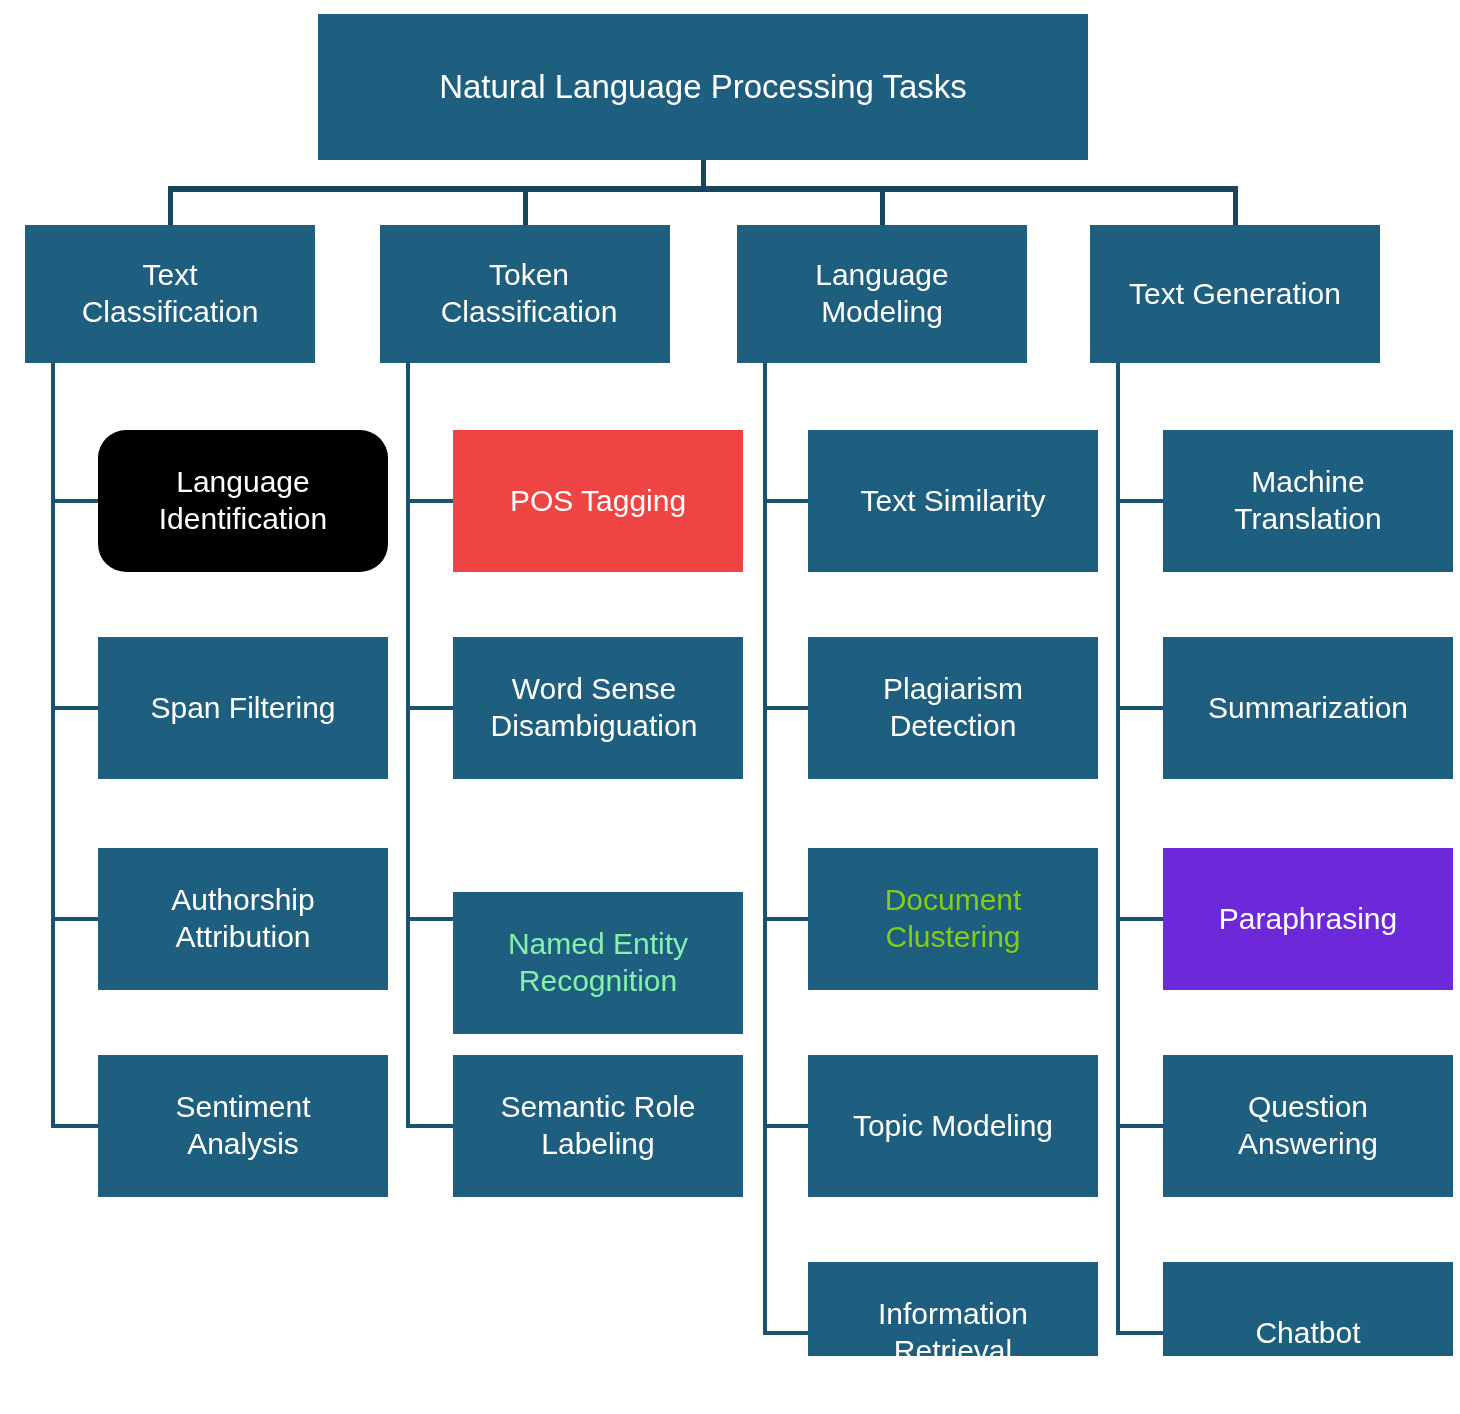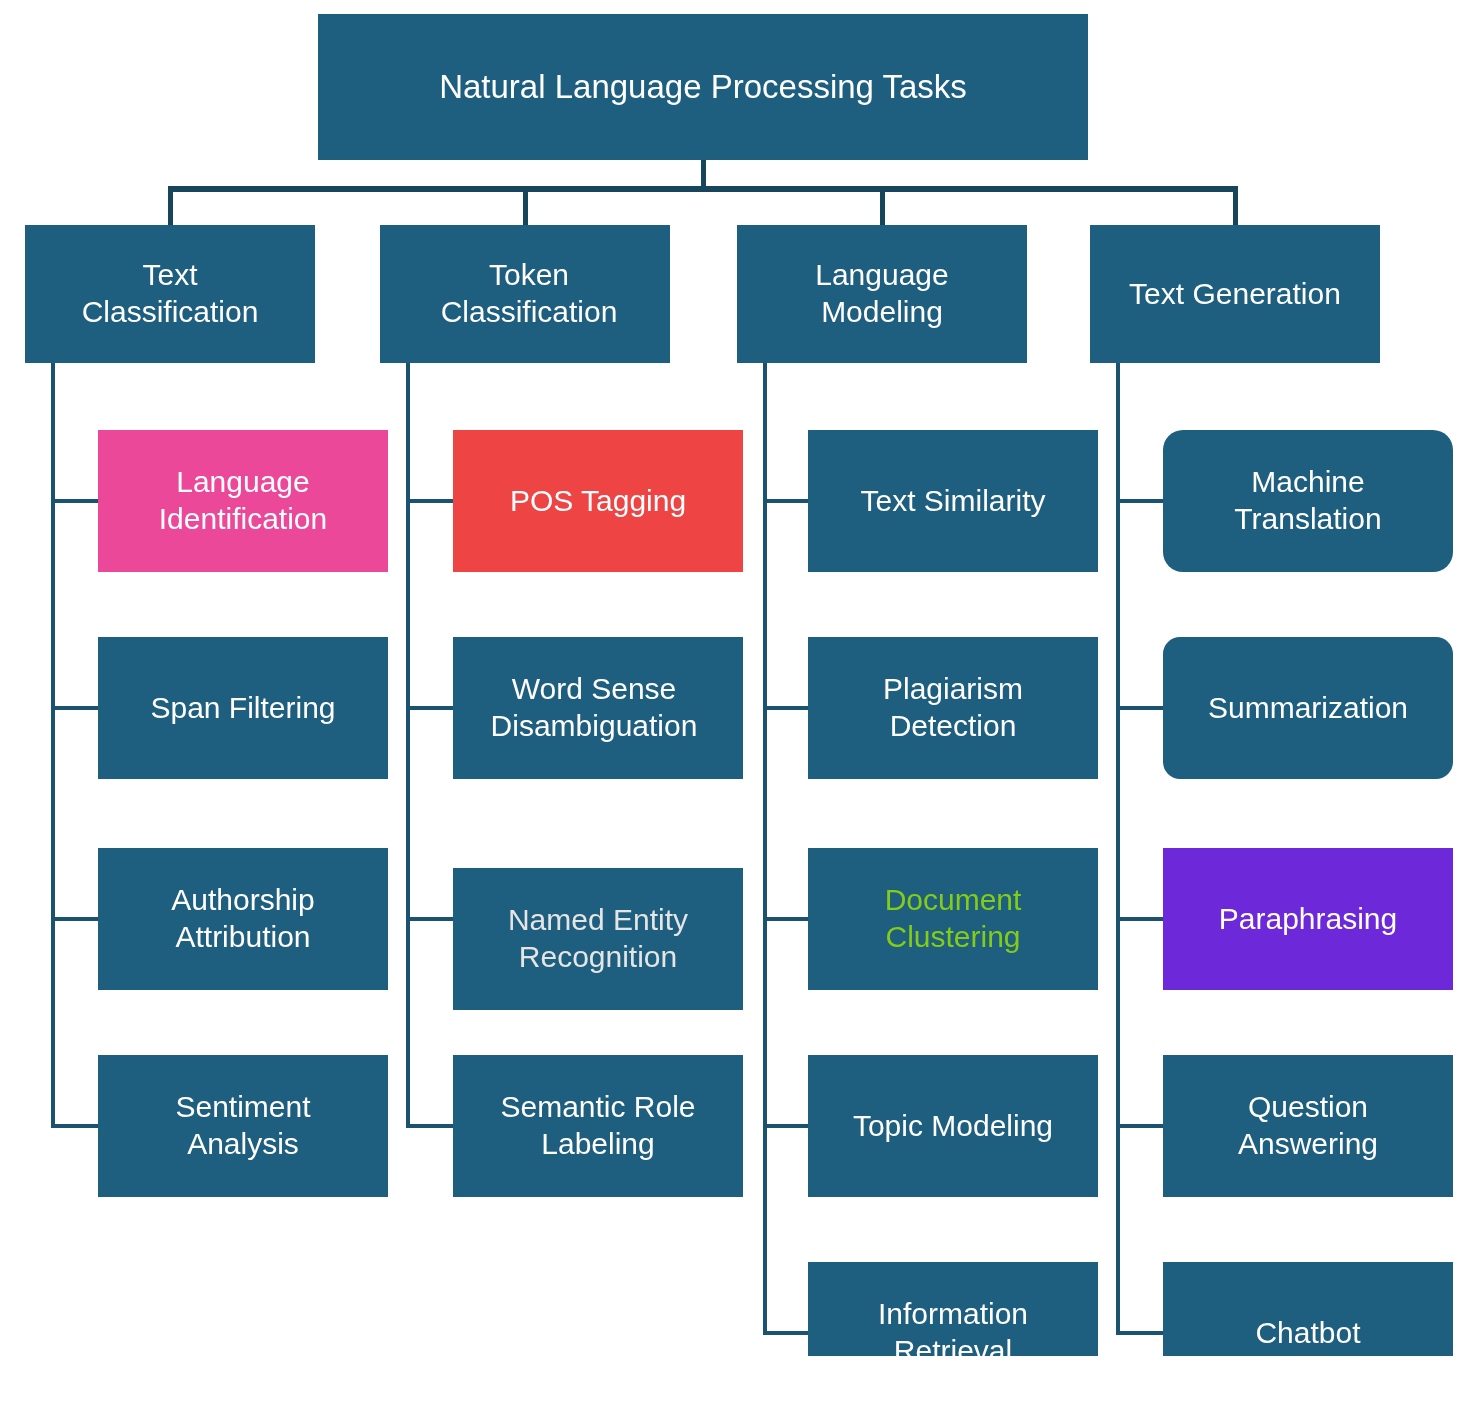--- a/index.html
+++ b/index.html
@@ -38,38 +38,38 @@
   }
   .line { position: absolute; }
 </style>
 </head>
 <body>
 
 <div class="canvas" id="canvas">
   <div class="box root-box" style="background: rgb(30, 94, 126); color: rgb(255, 255, 255);">Natural Language Processing Tasks</div>
   <div id="nodes">
       <div class="box cat-box" style="left: 25px; background: rgb(30, 94, 126); color: rgb(255, 255, 255);">Text Classification</div>
-      <div class="box leaf-box" style="left: 98px; top: 430px; background: #ec4899; color: rgb(255, 255, 255);">Language Identification</div>
+      <div class="box leaf-box" style="left: 98px; top: 430px; background: #000000; color: rgb(255, 255, 255); border-radius: 28px;">Language Identification</div>
       <div class="box leaf-box" style="left: 98px; top: 637px; background: rgb(30, 94, 126); color: rgb(255, 255, 255);">Span Filtering</div>
       <div class="box leaf-box" style="left: 98px; top: 848px; background: rgb(30, 94, 126); color: rgb(255, 255, 255);">Authorship Attribution</div>
       <div class="box leaf-box" style="left: 98px; top: 1055px; background: rgb(30, 94, 126); color: rgb(255, 255, 255);">Sentiment Analysis</div>
       <div class="box cat-box" style="left: 380px; background: rgb(30, 94, 126); color: rgb(255, 255, 255); padding-left: 36px;">Token Classification</div>
       <div class="box leaf-box" style="left: 453px; top: 430px; background: #ef4444; color: rgb(255, 255, 255);">POS Tagging</div>
       <div class="box leaf-box" style="left: 453px; top: 637px; background: rgb(30, 94, 126); color: rgb(255, 255, 255); padding-left: 20px;">Word Sense Disambiguation</div>
-      <div class="box leaf-box" style="left: 453px; top: 868px; background: rgb(30, 94, 126); color: #e5e5e5;">Named Entity Recognition</div>
+      <div class="box leaf-box" style="left: 453px; top: 892px; background: rgb(30, 94, 126); color: #86efac;">Named Entity Recognition</div>
       <div class="box leaf-box" style="left: 453px; top: 1055px; background: rgb(30, 94, 126); color: rgb(255, 255, 255);">Semantic Role Labeling</div>
       <div class="box cat-box" style="left: 737px; background: rgb(30, 94, 126); color: rgb(255, 255, 255);">Language Modeling</div>
       <div class="box leaf-box" style="left: 808px; top: 430px; background: rgb(30, 94, 126); color: rgb(255, 255, 255);">Text Similarity</div>
       <div class="box leaf-box" style="left: 808px; top: 637px; background: rgb(30, 94, 126); color: rgb(255, 255, 255);">Plagiarism Detection</div>
       <div class="box leaf-box" style="left: 808px; top: 848px; background: rgb(30, 94, 126); color: #84cc16;">Document Clustering</div>
       <div class="box leaf-box" style="left: 808px; top: 1055px; background: rgb(30, 94, 126); color: rgb(255, 255, 255);">Topic Modeling</div>
       <div class="box leaf-box" style="left: 808px; top: 1262px; background: rgb(30, 94, 126); color: rgb(255, 255, 255);">Information Retrieval</div>
       <div class="box cat-box" style="left: 1090px; background: rgb(30, 94, 126); color: rgb(255, 255, 255);">Text Generation</div>
-      <div class="box leaf-box" style="left: 1163px; top: 430px; background: rgb(30, 94, 126); color: rgb(255, 255, 255); border-radius: 20px;">Machine Translation</div>
-      <div class="box leaf-box" style="left: 1163px; top: 637px; background: rgb(30, 94, 126); color: rgb(255, 255, 255); border-radius: 17px;">Summarization</div>
+      <div class="box leaf-box" style="left: 1163px; top: 430px; background: rgb(30, 94, 126); color: rgb(255, 255, 255);">Machine Translation</div>
+      <div class="box leaf-box" style="left: 1163px; top: 637px; background: rgb(30, 94, 126); color: rgb(255, 255, 255);">Summarization</div>
       <div class="box leaf-box" style="left: 1163px; top: 848px; background: #6d28d9; color: rgb(255, 255, 255);">Paraphrasing</div>
       <div class="box leaf-box" style="left: 1163px; top: 1055px; background: rgb(30, 94, 126); color: rgb(255, 255, 255);">Question Answering</div>
       <div class="box leaf-box" style="left: 1163px; top: 1262px; background: rgb(30, 94, 126); color: rgb(255, 255, 255);">Chatbot</div>
     </div>
   <div id="connectors">
       <div class="line" style="left: 701px; top: 160px; width: 5px; height: 32px; background: rgb(22, 69, 92);"></div>
       <div class="line" style="left: 168px; top: 186px; width: 1070px; height: 6px; background: rgb(22, 69, 92);"></div>
       <div class="line" style="left: 168px; top: 186px; width: 5px; height: 39px; background: rgb(22, 69, 92);"></div>
       <div class="line" style="left: 523px; top: 186px; width: 5px; height: 39px; background: rgb(22, 69, 92);"></div>
       <div class="line" style="left: 880px; top: 186px; width: 5px; height: 39px; background: rgb(22, 69, 92);"></div>

